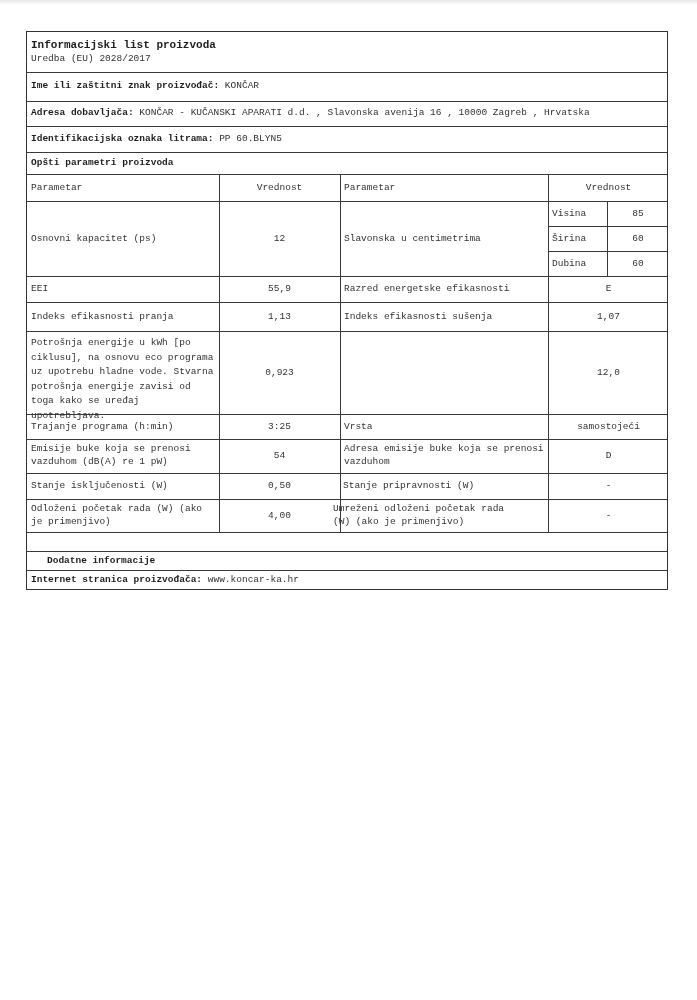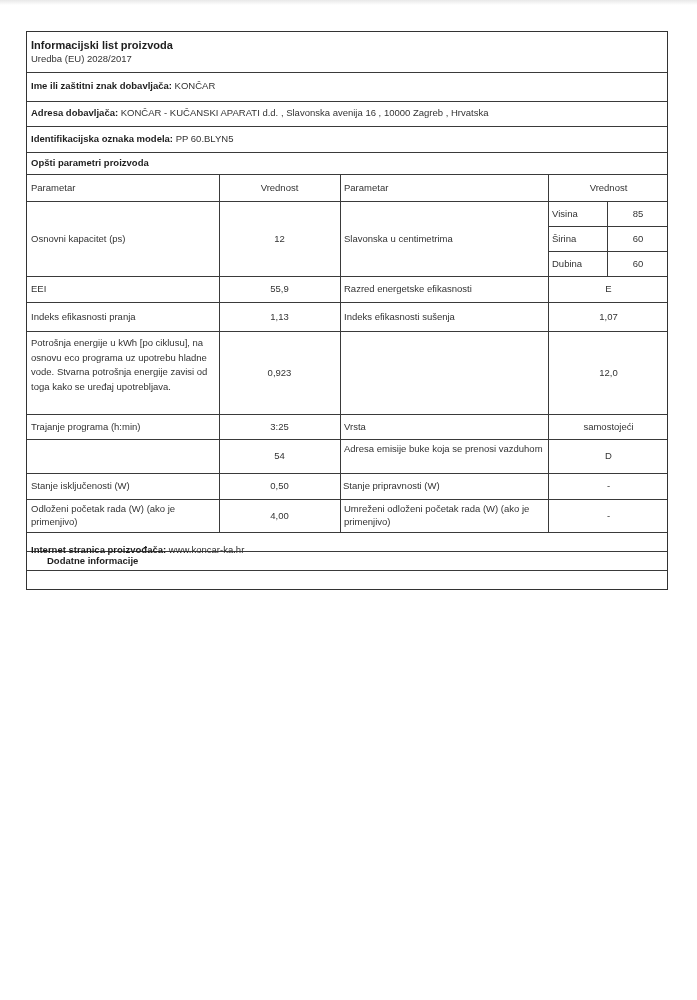--- a/index.html
+++ b/index.html
@@ -3,21 +3,21 @@
 <meta charset="utf-8">
 <style>
   html, body { margin: 0; padding: 0; }
   body {
     width: 697px; height: 1000px; background: #ffffff; position: relative; overflow: hidden;
     font-family: "Liberation Sans", "DejaVu Sans", sans-serif; color: #2a2a2a;
   }
   .topbar { position: absolute; left: 0; top: 0; width: 697px; height: 5px;
     background: linear-gradient(#e8e8e8, #ffffff); }
   .sheet { position: absolute; left: 26px; top: 31px; width: 642px; height: 559px;
-    border: 1.5px solid #333; box-sizing: border-box; }
+    border: 1.5px solid #333; box-sizing: border-box; font-family: Liberation Mono, monospace; }
   .hline { position: absolute; left: 0; right: 0; height: 0; border-top: 1.5px solid #3a3a3a; }
   .vline { position: absolute; width: 0; border-left: 1.5px solid #3a3a3a; }
   .txt { position: absolute; font-size: 9.5px; line-height: 12px; white-space: nowrap; color: #333; }
   .b { font-weight: bold; color: #1e1e1e; }
   .title { font-size: 11px; font-weight: bold; color: #1e1e1e; }
   .center { text-align: center; }
   .multi { white-space: normal; }
 </style>
 </head>
 <body>
@@ -48,29 +48,29 @@
 
   <div class="vline" style="left:192px; top:142px; height:358px"></div>
   <div class="vline" style="left:313px; top:142px; height:358px"></div>
   <div class="vline" style="left:521px; top:142px; height:358px"></div>
   <div class="vline" style="left:580px; top:169px; height:75px"></div>
 
   <div class="txt title" style="left:4px; top:7px">Informacijski list proizvoda</div>
   <div class="txt" style="left:4px; top:21px">Uredba (EU) 2028/2017</div>
 
   <div class="txt" style="left:4px; top:48px">
-    <span class="b">Ime ili zaštitni znak dobavljača:</span>
+    <span class="b">Ime ili zaštitni znak proizvođač:</span>
     <span>KONČAR</span>
   </div>
   <div class="txt" style="left:4px; top:75px">
     <span class="b">Adresa dobavljača:</span>
     <span>KONČAR - KUČANSKI APARATI d.d. , Slavonska avenija 16 , 10000 Zagreb , Hrvatska</span>
   </div>
   <div class="txt" style="left:4px; top:101px">
-    <span class="b">Identifikacijska oznaka modela:</span>
+    <span class="b">Identifikacijska oznaka litrama:</span>
     <span>PP 60.BLYN5</span>
   </div>
   <div class="txt b" style="left:4px; top:125px">Opšti parametri proizvoda</div>
 
   <div class="txt" style="left:4px; top:150px">Parametar</div>
   <div class="txt center" style="left:192px; width:121px; top:150px">Vrednost</div>
   <div class="txt" style="left:317px; top:150px">Parametar</div>
   <div class="txt center" style="left:521px; width:121px; top:150px">Vrednost</div>
 
   <div class="txt" style="left:4px; top:201px">Osnovni kapacitet  (ps)</div>
@@ -95,32 +95,33 @@
 
   <div class="txt multi" style="left:4px; width:184px; top:304px; line-height:14.5px">Potrošnja energije u kWh [po ciklusu], na osnovu eco programa uz upotrebu hladne vode. Stvarna potrošnja energije zavisi od toga kako se uređaj upotrebljava.</div>
   <div class="txt center" style="left:192px; width:121px; top:335px">0,923</div>
   <div class="txt center" style="left:521px; width:121px; top:335px">12,0</div>
 
   <div class="txt" style="left:4px; top:389px">Trajanje programa (h:min)</div>
   <div class="txt center" style="left:192px; width:121px; top:389px">3:25</div>
   <div class="txt" style="left:317px; top:389px">Vrsta</div>
   <div class="txt center" style="left:521px; width:121px; top:389px">samostojeći</div>
 
+  <div class="txt multi" style="left:4px; width:184px; top:410px; line-height:13px">Emisije buke koja se prenosi vazduhom (dB(A) re 1 pW)</div>
   <div class="txt center" style="left:192px; width:121px; top:418px">54</div>
   <div class="txt multi" style="left:317px; width:200px; top:410px; line-height:13px">Adresa emisije buke koja se prenosi vazduhom</div>
   <div class="txt center" style="left:521px; width:121px; top:418px">D</div>
 
   <div class="txt" style="left:4px; top:448px">Stanje isključenosti (W)</div>
   <div class="txt center" style="left:192px; width:121px; top:448px">0,50</div>
   <div class="txt" style="left:316px; top:448px">Stanje pripravnosti (W)</div>
   <div class="txt center" style="left:521px; width:121px; top:448px">-</div>
 
   <div class="txt multi" style="left:4px; width:184px; top:470px; line-height:13px">Odloženi početak rada (W) (ako je primenjivo)</div>
   <div class="txt center" style="left:192px; width:121px; top:478px">4,00</div>
-  <div class="txt multi" style="left:317px; width:190px; top:470px; line-height:13px">Umreženi odloženi početak rada (W) (ako je primenjivo)</div>
+  <div class="txt multi" style="left:306px; width:190px; top:470px; line-height:13px">Umreženi odloženi početak rada (W) (ako je primenjivo)</div>
   <div class="txt center" style="left:521px; width:121px; top:478px">-</div>
 
   <div class="txt b" style="left:20px; top:523px">Dodatne informacije</div>
-  <div class="txt" style="left:4px; top:512px">
+  <div class="txt" style="left:4px; top:542px">
     <span class="b">Internet stranica proizvođača:</span>
     <span>www.koncar-ka.hr</span>
   </div>
 </div>
 
 </body></html>

